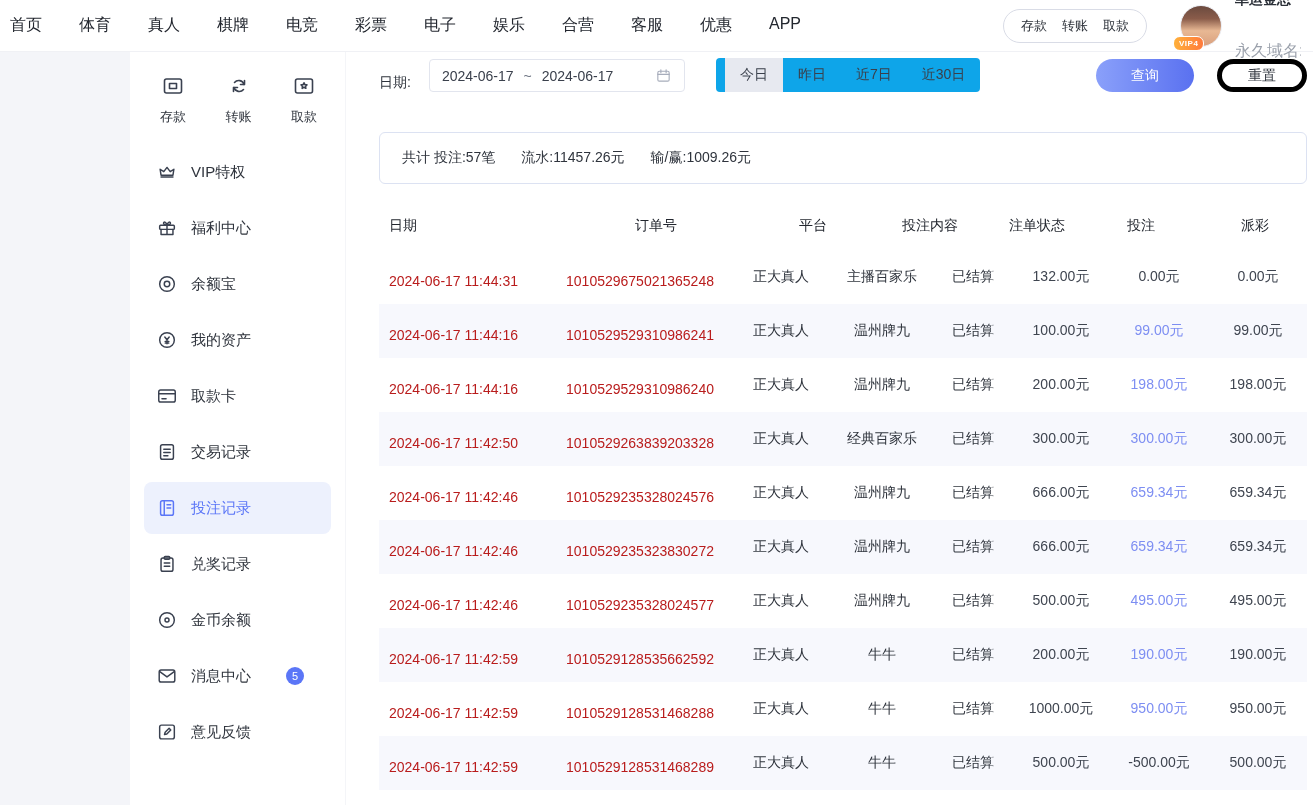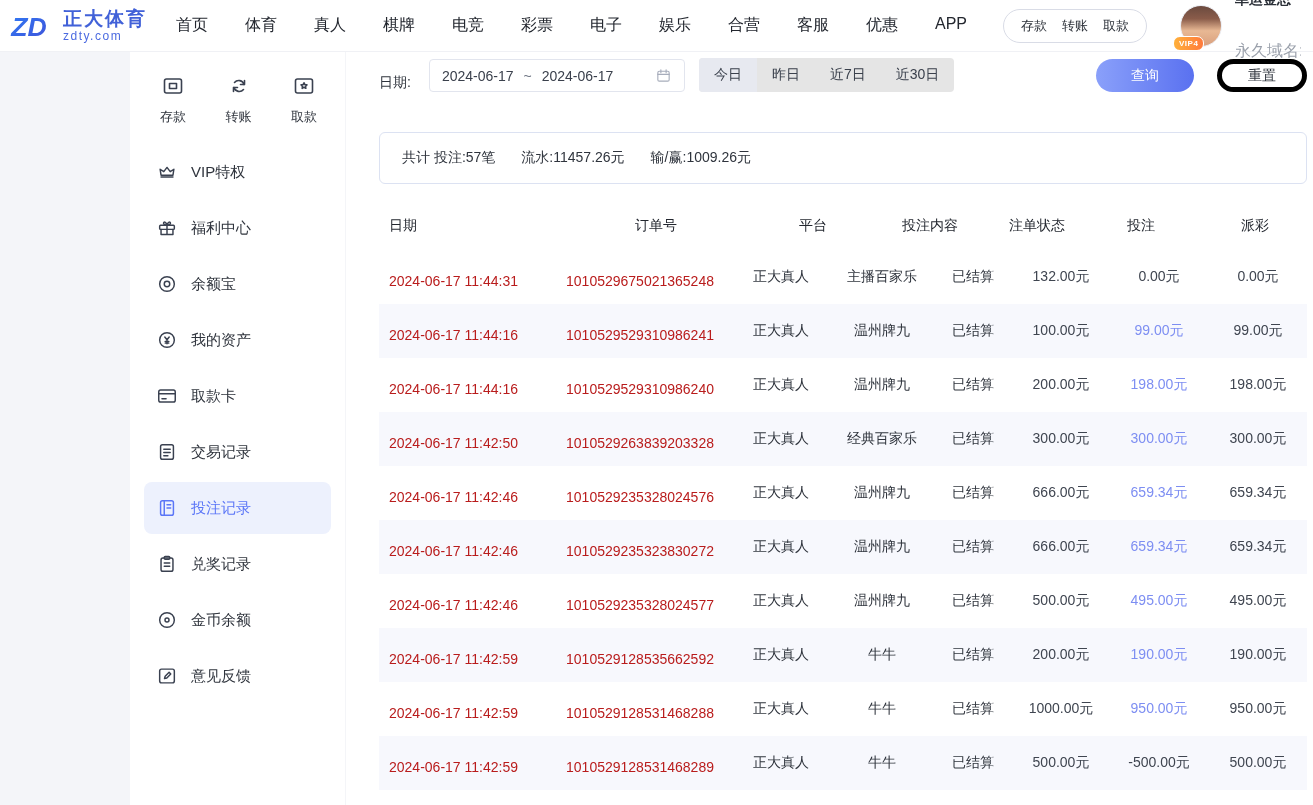--- a/index.html
+++ b/index.html
@@ -72,21 +72,21 @@
   .main { flex:1; background:#fff; padding:6px 6px 0 33px; overflow:hidden; }
   .filter-row { display:flex; align-items:flex-end; height:34px; }
   .date-label { font-size:14px; color:#2f343d; margin-right:18px; }
   .date-input {
     display:flex; align-items:center; gap:10px; border:1px solid #e2e5ee; border-radius:4px;
     height:33px; padding:0 12px; width:256px; font-size:14px; color:#3a404c; cursor:pointer; background:#fff;
   }
   .date-input .sep { color:#6b7280; }
   .cal-icon { margin-left:auto; color:#a7adbb; display:flex; }
   .cal-icon svg { width:17px; height:17px; }
-  .range-group { display:flex; background:#e5e5e5; border-radius:4px; margin-left:14px; overflow:hidden; }
+  .range-group { display:flex; background:#0ea5e9; border-radius:4px; margin-left:31px; overflow:hidden;padding-left:9px; }
   .range-btn { font-size:14px; color:#3a404c; padding:8px 15px; cursor:pointer; border:none; background:transparent; font-family:inherit; white-space:nowrap; }
   .range-btn.active { background:#e7e9f0; }
   .f-spacer { flex:1; }
   .btn-query {
     width:98px; height:33px; border:none; border-radius:17px;
     background:linear-gradient(90deg,#8aa0fa,#5a71f0); color:#fff; font-size:14px;
     cursor:pointer; font-family:inherit;
   }
   .btn-reset {
     width:90px; height:33px; border:5px solid #000000; border-radius:17px; background:#fff;
@@ -111,35 +111,20 @@
   .cell-date, .cell-order { color:#b91c1c;margin-top:8px; }
   .cell-platform, .cell-content, .cell-status { color:#2f343d; }
   .cell-bet, .cell-valid { color:#3f4550; }
   .cell-payout { color:#3f4550; }
   .cell-payout.hl { color:var(--payout); }
 </style>
 </head>
 <body>
 
 <header class="topbar">
-  <div class="logo">
-    <svg class="logo-mark" viewBox="0 0 48 40">
-      <defs>
-        <linearGradient id="lg-logo" x1="0" y1="0" x2="1" y2="1">
-          <stop offset="0" stop-color="#2f7bf5"></stop>
-            <stop offset="1" stop-color="#3f52d9"></stop>
-        </linearGradient>
-      </defs>
-      <text x="1" y="30" font-size="28" font-weight="bold" font-style="italic" fill="url(#lg-logo)">ZD</text>
-    </svg>
-    <div class="logo-text">
-      <span class="logo-cn">正大体育</span>
-      <span class="logo-en">zdty.com</span>
-    </div>
-  </div>
   <nav class="main-nav">
       <a class="nav-item">首页</a>
       <a class="nav-item">体育</a>
       <a class="nav-item">真人</a>
       <a class="nav-item">棋牌</a>
       <a class="nav-item">电竞</a>
       <a class="nav-item">彩票</a>
       <a class="nav-item">电子</a>
       <a class="nav-item">娱乐</a>
       <a class="nav-item">合营</a>
@@ -273,20 +258,30 @@
             <svg viewBox="0 0 24 24" fill="none" stroke="currentColor" stroke-width="1.6" stroke-linecap="round" stroke-linejoin="round">
               <circle cx="12" cy="12" r="8"></circle>
               <circle cx="12" cy="12" r="2.2"></circle>
             </svg>
           </span>
           <span class="mi-label">金币余额</span>
         </div>
         <div class="menu-item">
           <span class="mi-icon" style="display: flex;">
             <svg viewBox="0 0 24 24" fill="none" stroke="currentColor" stroke-width="1.6" stroke-linecap="round" stroke-linejoin="round">
+              <rect x="3.5" y="5.5" width="17" height="13" rx="2"></rect>
+              <path d="M4.5 7.5l7.5 5.5 7.5-5.5"></path>
+            </svg>
+          </span>
+          <span class="mi-label">消息中心</span>
+          <span class="badge">5</span>
+        </div>
+        <div class="menu-item">
+          <span class="mi-icon" style="display: flex;">
+            <svg viewBox="0 0 24 24" fill="none" stroke="currentColor" stroke-width="1.6" stroke-linecap="round" stroke-linejoin="round">
               <rect x="4" y="4.5" width="16" height="15" rx="2"></rect>
               <path d="M9.3 14.8l.7-2.5 4.3-4.3 1.8 1.8-4.3 4.3z"></path>
             </svg>
           </span>
           <span class="mi-label">意见反馈</span>
         </div>
       </nav>
   </aside>
 
   <main class="main">

